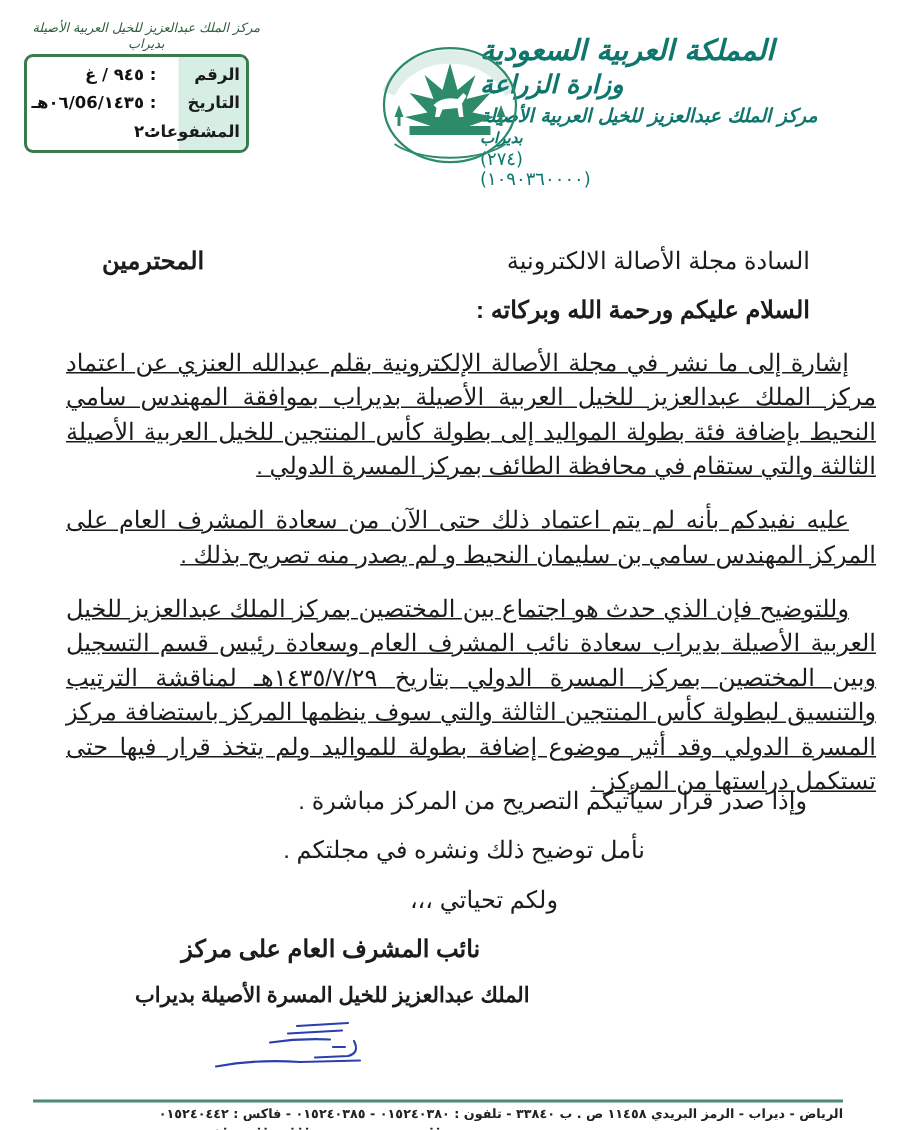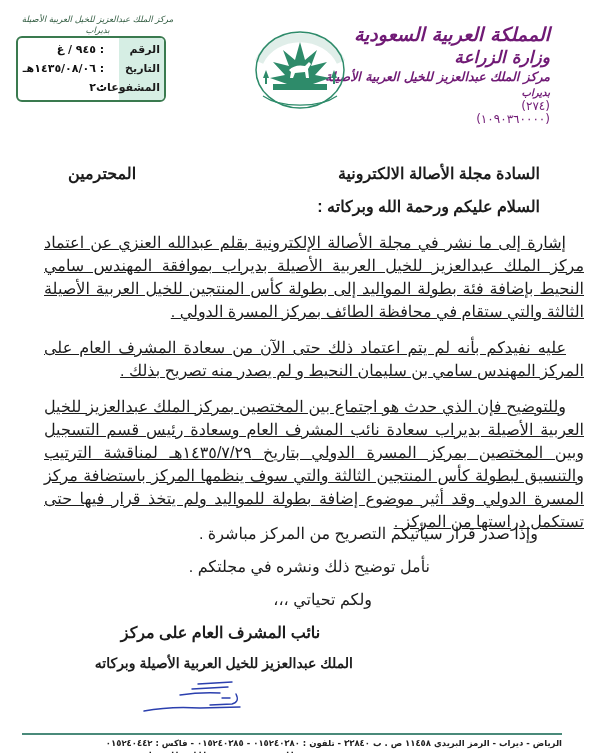--- a/index.html
+++ b/index.html
@@ -3,21 +3,21 @@
 <meta charset="utf-8">
 <style>
   html, body { margin: 0; padding: 0; }
   body {
     width: 600px; height: 753px; background: #ffffff; position: relative; overflow: hidden;
     font-family: "DejaVu Sans", sans-serif; color: #111;
   }
   .abs { position: absolute; }
 
   
-  .hdr-right { right: 50px; top: 22px; width: 230px; text-align: right; direction: rtl; font-family: "DejaVu Serif", serif; font-weight: bold; color: #701a75; }
+  .hdr-right { right: 50px; top: 22px; width: 230px; text-align: left; direction: rtl; font-family: "DejaVu Serif", serif; font-weight: bold; color: #0f766e; }
   .hdr-right .l1 { font-size: 19px; line-height: 24px; font-style: italic; }
   .hdr-right .l2 { font-size: 17px; line-height: 22px; font-style: italic; }
   .hdr-right .l3 { font-size: 12.5px; line-height: 18px; font-style: italic; white-space: nowrap; }
   .hdr-right .l4 { font-size: 10px; line-height: 14px; font-style: italic; }
   .hdr-right .num { font-family: "DejaVu Sans", sans-serif; font-weight: normal; font-size: 12px; line-height: 13px; }
 
   
   .logo { left: 245px; top: 20px; width: 110px; height: 105px; }
 
   
@@ -27,21 +27,21 @@
     direction: rtl; font-size: 11px; font-weight: bold; color: #111; overflow: hidden;
   }
   .refbox .shade { position: absolute; right: 0; top: 0; width: 45px; height: 100%; background: #d6eee4; }
   .refbox .row { position: relative; display: flex; height: 19px; align-items: center; padding-right: 4px; }
   .refbox .lbl { width: 52px; color: #1b1b1b; }
   .refbox .colon { width: 12px; text-align: center; }
   .refbox .val { flex: 1; font-weight: bold; }
 
   
   .body-text { font-family: "Liberation Sans", sans-serif; font-size: 16px; color: #1c1c1c; direction: rtl; }
-  .addressee { right: 60px; top: 164px; font-weight: bold; }
+  .addressee { right: 60px; top: 164px; font-weight: normal; }
   .honorific { left: 68px; top: 164px; font-weight: bold; direction: rtl; }
   .greeting { right: 60px; top: 197px; font-weight: bold; text-align: center; }
   .para { right: 16px; width: 540px; text-align: justify; line-height: 23px; text-indent: 18px; text-decoration: underline; }
   .p1 { top: 231px; }
   .p2 { top: 336px; }
   .p3 { top: 395px; }
   .s1 { top: 524px; right: 62px; }
   .s2 { top: 557px; right: 170px; }
   .s3 { top: 590px; right: 228px; }
 
@@ -94,21 +94,21 @@
 <div class="abs refbox">
   <div class="shade"></div>
   <div class="row" style="margin-top:2px">
     <span class="lbl">الرقم</span>
     <span class="colon">:</span>
     <span class="val">٩٤٥ / غ</span>
   </div>
   <div class="row">
     <span class="lbl">التاريخ</span>
     <span class="colon">:</span>
-    <span class="val">١٤٣٥/٠٨/٠٦هـ</span>
+    <span class="val">١٤٣٥/06/٠٦هـ</span>
   </div>
   <div class="row">
     <span class="lbl">المشفوعات</span>
     <span class="colon">:</span>
     <span class="val">٢</span>
   </div>
 </div>
 
 <div class="abs body-text addressee">السادة مجلة الأصالة الالكترونية</div>
 <div class="abs body-text honorific">المحترمين</div>
@@ -116,21 +116,21 @@
 
 <div class="abs body-text para p1">إشارة إلى ما نشر في مجلة الأصالة الإلكترونية بقلم عبدالله العنزي عن اعتماد مركز الملك عبدالعزيز للخيل العربية الأصيلة بديراب بموافقة المهندس سامي النحيط بإضافة فئة بطولة المواليد إلى بطولة كأس المنتجين للخيل العربية الأصيلة الثالثة والتي ستقام في محافظة الطائف بمركز المسرة الدولي .</div>
 <div class="abs body-text para p2">عليه نفيدكم بأنه لم يتم اعتماد ذلك حتى الآن من سعادة المشرف العام على المركز المهندس سامي بن سليمان النحيط و لم يصدر منه تصريح بذلك .</div>
 <div class="abs body-text para p3">وللتوضيح فإن الذي حدث هو اجتماع بين المختصين بمركز الملك عبدالعزيز للخيل العربية الأصيلة بديراب سعادة نائب المشرف العام وسعادة رئيس قسم التسجيل وبين المختصين بمركز المسرة الدولي بتاريخ ١٤٣٥/٧/٢٩هـ لمناقشة الترتيب والتنسيق لبطولة كأس المنتجين الثالثة والتي سوف ينظمها المركز باستضافة مركز المسرة الدولي وقد أثير موضوع إضافة بطولة للمواليد ولم يتخذ قرار فيها حتى تستكمل دراستها من المركز .</div>
 
 <div class="abs body-text s1">وإذا صدر قرار سيأتيكم التصريح من المركز مباشرة .</div>
 <div class="abs body-text s2">نأمل توضيح ذلك ونشره في مجلتكم .</div>
 <div class="abs body-text s3">ولكم تحياتي ،،،</div>
 
 <div class="abs body-text sig sig1">نائب المشرف العام على مركز</div>
-<div class="abs body-text sig sig2">الملك عبدالعزيز للخيل العربية الأصيلة وبركاته</div>
+<div class="abs body-text sig sig2">الملك عبدالعزيز للخيل المسرة الأصيلة بديراب</div>
 <div class="abs sig-scribble">
   <svg width="120" height="35" viewBox="0 0 120 35">
     <g fill="none" stroke="#2b3fae" stroke-width="1.4" stroke-linecap="round">
       <path d="M58 4 L92 2"></path>
       <path d="M52 9 L88 7"></path>
       <path d="M40 15 Q60 12 80 13"></path>
       <path d="M82 18 L90 18"></path>
       <path d="M96 14 Q100 22 92 24 L70 25"></path>
       <path d="M4 31 Q30 26 60 28 L100 27"></path>
     </g>

